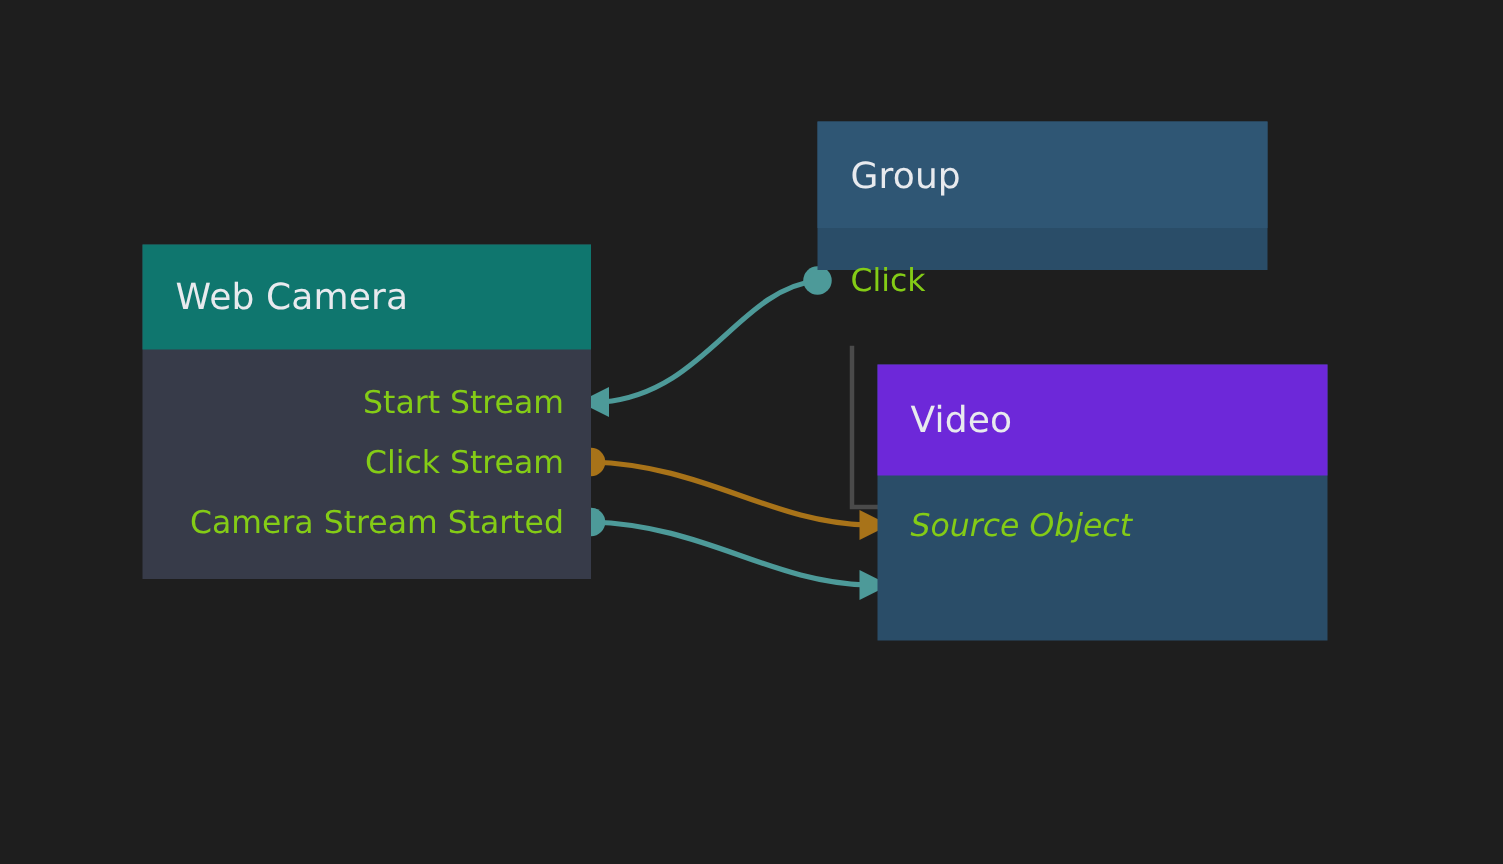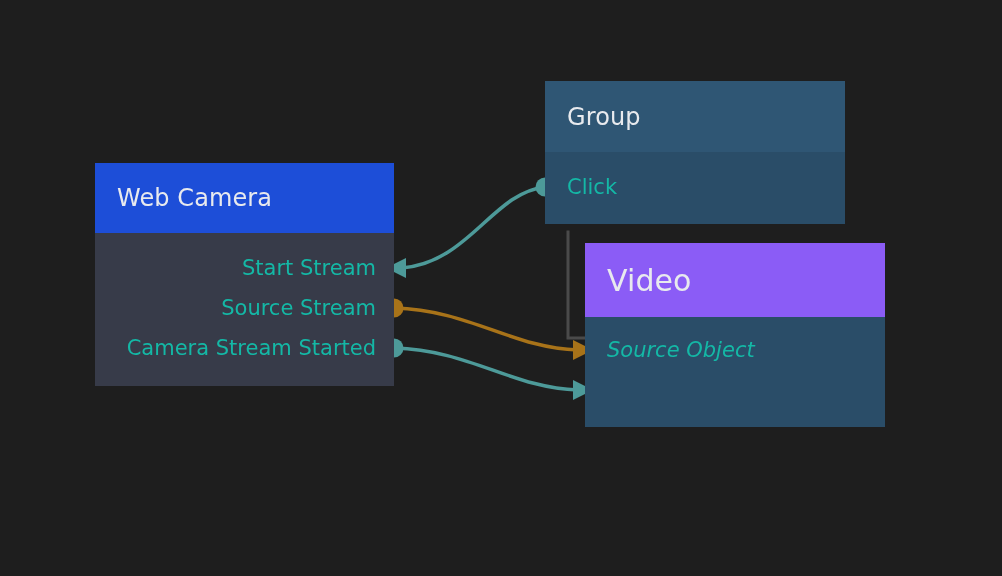--- a/index.html
+++ b/index.html
@@ -16,39 +16,39 @@
   .node-header{
     box-sizing:border-box;width:100%;
     display:flex;align-items:center;
     color:#e8eaee;font-weight:400;
     letter-spacing:.1px;
   }
   .node-body{box-sizing:border-box;width:100%;position:relative;}
   .port-row{
     box-sizing:border-box;height:40px;
     display:flex;align-items:center;
-    color:#14b8a6;position:relative;
+    color:#84cc16;position:relative;
   }
   .port-row.out{justify-content:flex-end;padding-right:18px;}
   .port-row.in{justify-content:flex-start;padding-left:22px;}
   .port-label{white-space:nowrap;line-height:1;}
 
   
   #node-web-camera{left:95px;top:163px;width:299px;height:223px;background:#373b49;}
-  #node-web-camera .node-header{height:70px;background:#1d4ed8;padding-left:22px;font-size:24px;}
+  #node-web-camera .node-header{height:70px;background:#0f766e;padding-left:22px;font-size:24px;}
   #node-web-camera .node-body{height:153px;padding-top:15px;}
 
   
-  #node-group{left:545px;top:81px;width:300px;height:143px;background:#2a4d68;}
+  #node-group{left:545px;top:81px;width:300px;height:99px;background:#2a4d68;}
   #node-group .node-header{height:71px;background:#2f5674;padding-left:22px;font-size:24px;}
   #node-group .node-body{height:70px;padding-top:15px;}
 
   
   #node-video{left:585px;top:243px;width:300px;height:184px;background:#2a4d68;}
-  #node-video .node-header{height:74px;background:#8b5cf6;padding-left:22px;font-size:30px;}
+  #node-video .node-header{height:74px;background:#6d28d9;padding-left:22px;font-size:24px;}
   #node-video .node-body{height:110px;padding-top:13px;font-style:italic;}
 
   .port-row .port-label{font-size:21px;}
 
   
 </style>
 </head>
 <body style="background: rgb(30, 30, 30);">
 
 <div id="canvas">
@@ -73,21 +73,21 @@
 
   <div class="node" id="node-web-camera">
     <div class="node-header">
       <span>Web Camera</span>
     </div>
     <div class="node-body">
       <div class="port-row out">
         <span class="port-label">Start Stream</span>
       </div>
       <div class="port-row out">
-        <span class="port-label">Source Stream</span>
+        <span class="port-label">Click Stream</span>
       </div>
       <div class="port-row out">
         <span class="port-label">Camera Stream Started</span>
       </div>
     </div>
   </div>
 
   <div class="node" id="node-group">
     <div class="node-header">
       <span>Group</span>

